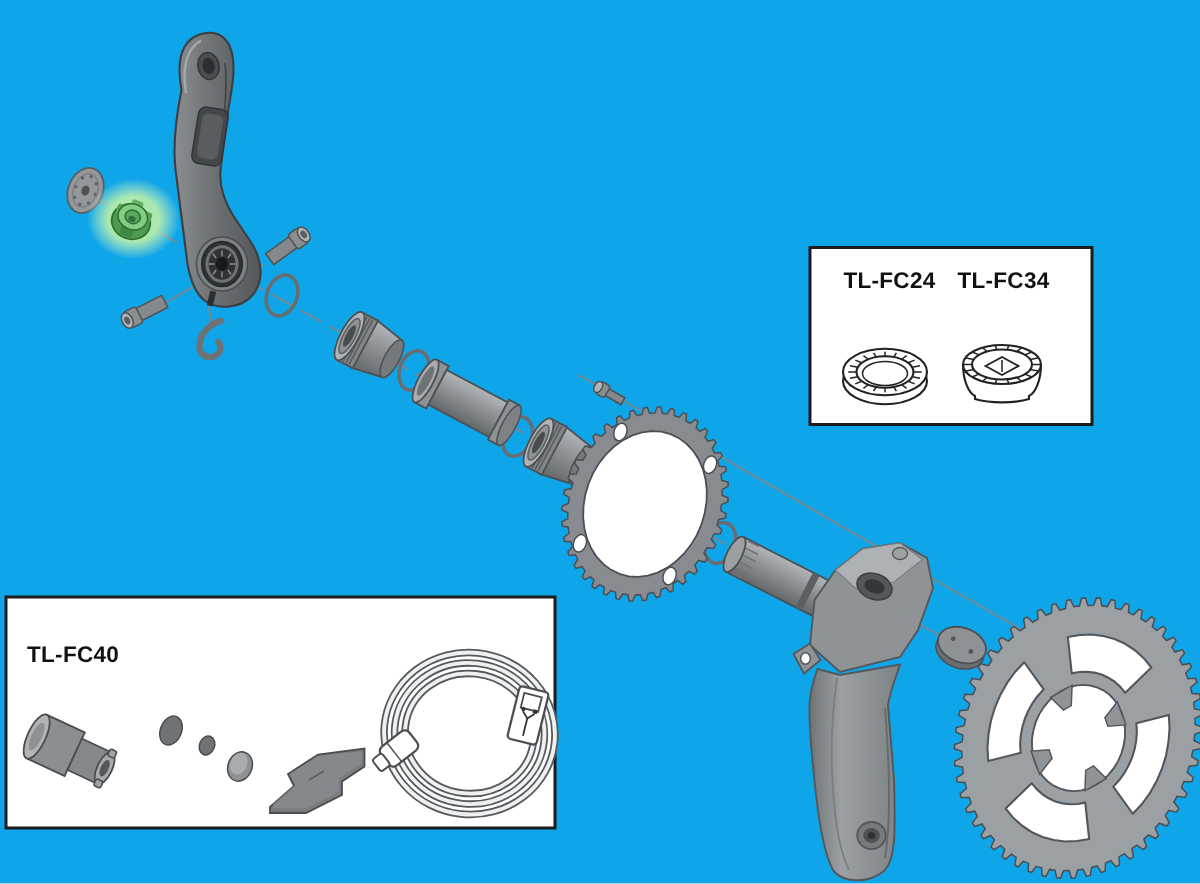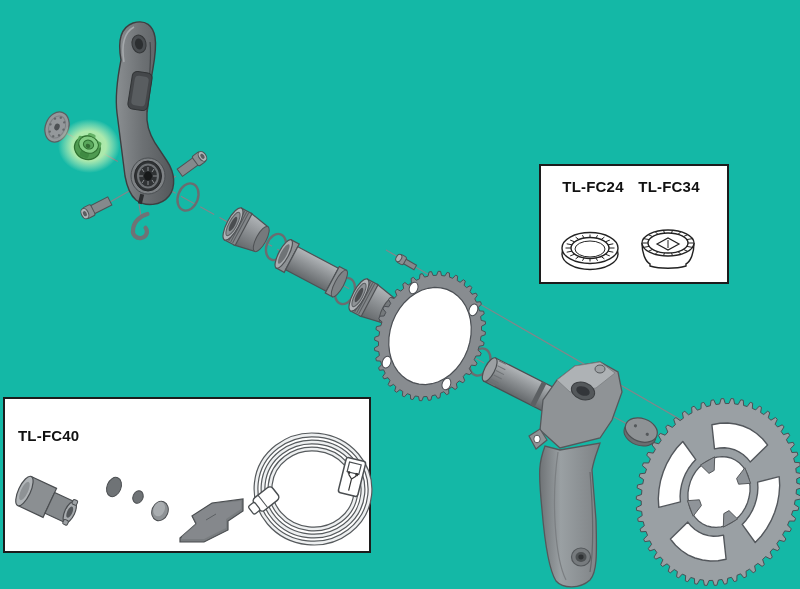--- a/index.html
+++ b/index.html
@@ -1,16 +1,16 @@
 <!DOCTYPE html>
 <html><head>
 <meta charset="utf-8">
 <style>
   html,body{margin:0;padding:0;background:#ffffff;}
-  .stage{position:relative;width:800px;height:589px;background:#14b8a6;overflow:hidden;
+  .stage{position:relative;width:800px;height:589px;background:#0ea5e9;overflow:hidden;
          font-family:"Liberation Sans",sans-serif;}
   svg{display:block;}
   text.boxlabel{font:700 15px "Liberation Sans",sans-serif;fill:#111;letter-spacing:.2px;}
 </style>
 </head>
 <body>
 
 <div class="stage">
 <svg width="800" height="589" viewBox="0 0 800 589">
   <defs>

